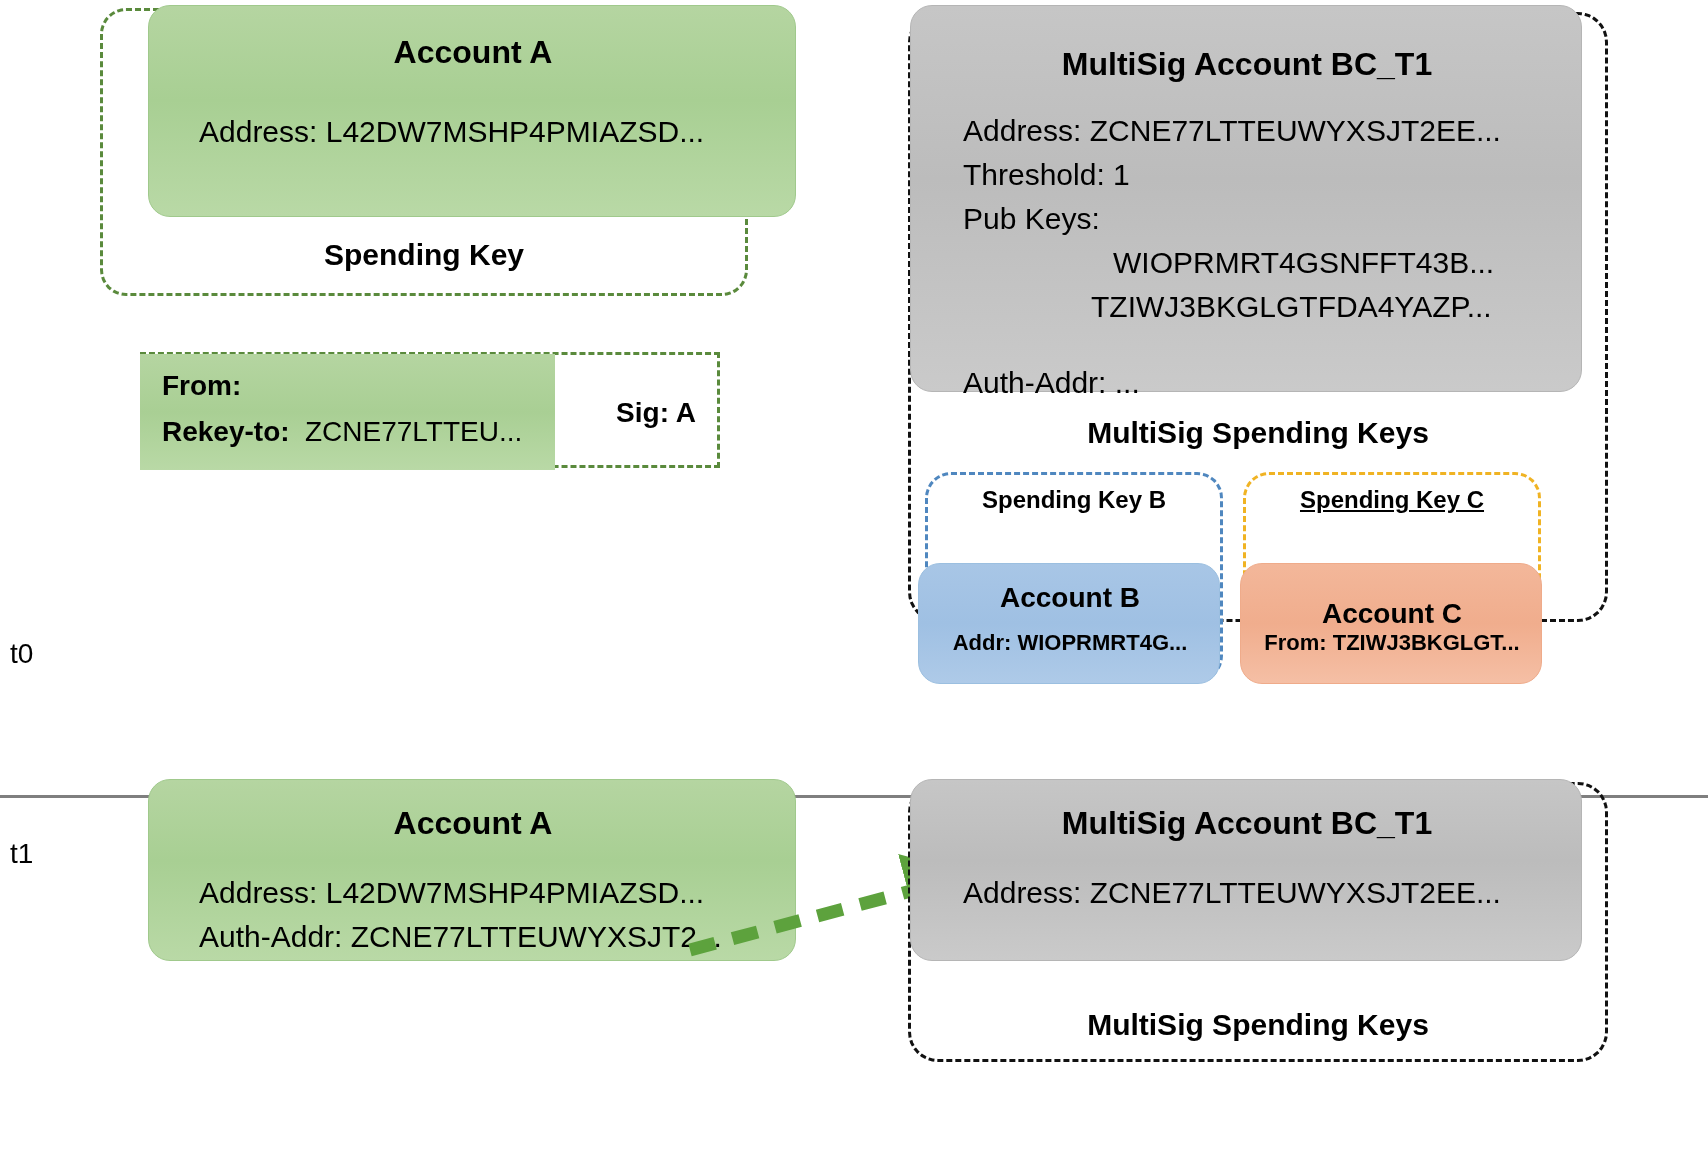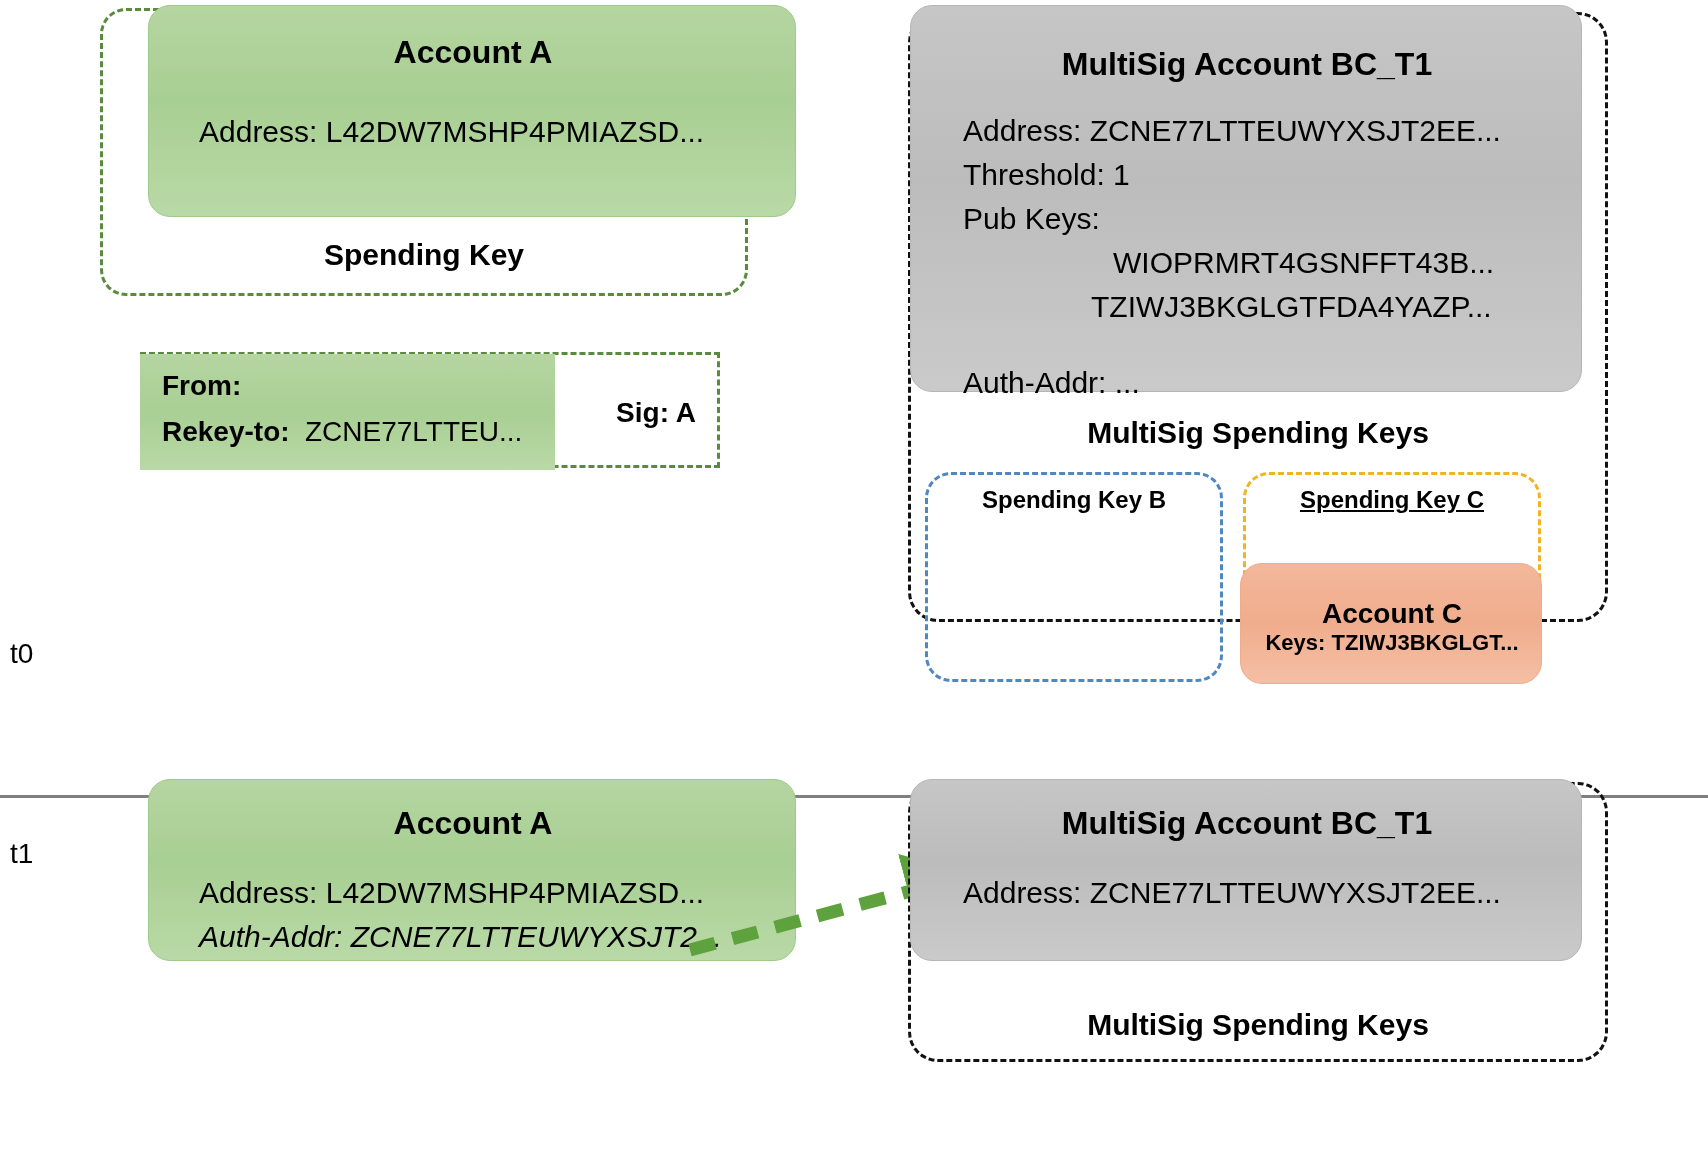--- a/index.html
+++ b/index.html
@@ -133,36 +133,40 @@
   </div>
 
   <div class="abs title t-30" style="left:908px; top:416px; width:700px;">MultiSig Spending Keys</div>
 
   <div class="abs dash dash-blue-round" style="left:925px; top:472px; width:298px; height:210px;"></div>
   <div class="abs title t-24" style="left:925px; top:486px; width:298px;">Spending Key B</div>
 
   <div class="abs dash dash-yellow-round" style="left:1243px; top:472px; width:298px; height:210px;"></div>
   <div class="abs title t-24" style="left:1243px; top:486px; width:298px;text-decoration:underline;">Spending Key C</div>
 
+  <div class="abs card card-blue" style="left:918px; top:563px; width:302px; height:121px;">
+    <div class="abs title t-28" style="left:0; top:18px; width:302px;">Account B</div>
+    <div class="abs title t-22" style="left:0; top:66px; width:302px;">Addr: WIOPRMRT4G...</div>
+  </div>
 
   <div class="abs card card-orange" style="left:1240px; top:563px; width:302px; height:121px;">
     <div class="abs title t-28" style="left:0; top:34px; width:302px;">Account C</div>
-    <div class="abs title t-22" style="left:0; top:66px; width:302px;">Keys: TZIWJ3BKGLGT...</div>
+    <div class="abs title t-22" style="left:0; top:66px; width:302px;">From: TZIWJ3BKGLGT...</div>
   </div>
 
   <div class="abs line t-40" style="left:10px; top:638px;">t0</div>
 
   <div class="abs divider" style="left:0; top:795px; width:1708px;"></div>
 
   <div class="abs line t-40" style="left:10px; top:838px;">t1</div>
 
   <div class="abs card card-green" style="left:100px; top:779px; width:648px; height:182px;">
     <div class="abs title t-32" style="left:0; top:25px; width:648px;">Account A</div>
     <div class="abs line t-30" style="left:50px; top:96px;">Address: L42DW7MSHP4PMIAZSD...</div>
-    <div class="abs line t-30" style="left:50px; top:140px;font-style:italic;">Auth-Addr: ZCNE77LTTEUWYXSJT2...</div>
+    <div class="abs line t-30" style="left:50px; top:140px;">Auth-Addr: ZCNE77LTTEUWYXSJT2...</div>
   </div>
 
   <svg class="abs arrow-svg" style="left:680px; top:860px; width:300px; height:110px;" viewBox="0 0 300 110" xmlns="http://www.w3.org/2000/svg">
     <defs>
       <marker id="arrowHead" markerWidth="6" markerHeight="6" refX="1.1" refY="3" orient="auto" markerUnits="strokeWidth">
         <path d="M0,0 L0,6 L5.2,3 z" fill="#5da23d"></path>
       </marker>
     </defs>
     <line x1="10" y1="90" x2="242" y2="28" stroke="#5da23d" stroke-width="13" stroke-dasharray="26,18" stroke-linecap="butt" marker-end="url(#arrowHead)"></line>
   </svg>

